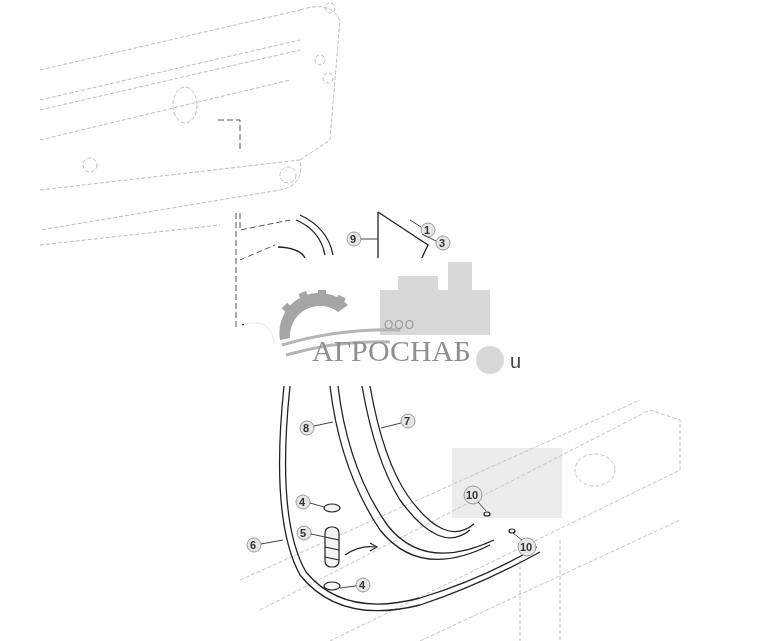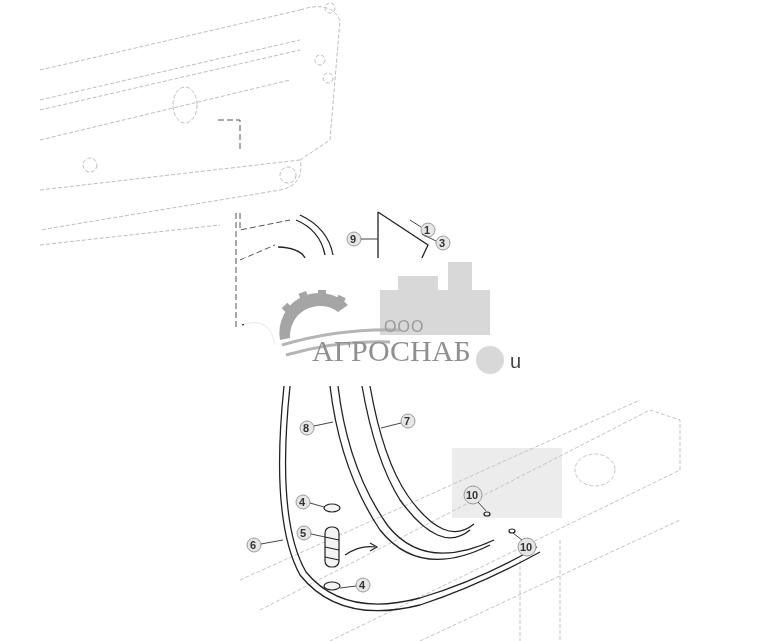--- a/index.html
+++ b/index.html
@@ -1,20 +1,20 @@
 <!DOCTYPE html>
 <html><head>
 <meta charset="utf-8">
 <style>
   html,body{margin:0;padding:0;background:#ffffff;}
   body{width:781px;height:641px;position:relative;overflow:hidden;font-family:"Liberation Sans",sans-serif;}
   svg{position:absolute;left:0;top:0;}
   .callout text{font-family:"Liberation Sans",sans-serif;font-weight:bold;font-size:11px;fill:#333;}
   .wm-band{position:absolute;left:244px;top:258px;width:290px;height:128px;background:rgba(255,255,255,0.92);}
-  .wm-ooo{position:absolute;left:384px;top:318px;font-family:"Liberation Sans",sans-serif;font-size:16px;color:#9a9a9a;letter-spacing:1px;}
+  .wm-ooo{position:absolute;left:384px;top:318px;font-family:"Liberation Sans",sans-serif;font-size:12px;color:#9a9a9a;letter-spacing:1px;}
   .wm-name{position:absolute;left:312px;top:334px;font-family:"Liberation Serif",serif;font-size:30px;color:#8f8f8f;letter-spacing:0px;text-align:center;}
   .wm-u{position:absolute;left:510px;top:350px;font-family:"Liberation Sans",sans-serif;font-size:20px;color:#444;}
 </style>
 </head>
 <body>
 
 <svg width="781" height="641" viewBox="0 0 781 641">
 
   <g stroke="#bdbdbd" stroke-width="1" fill="none" stroke-dasharray="4 2">
     <path d="M40 70 L300 10"></path>

